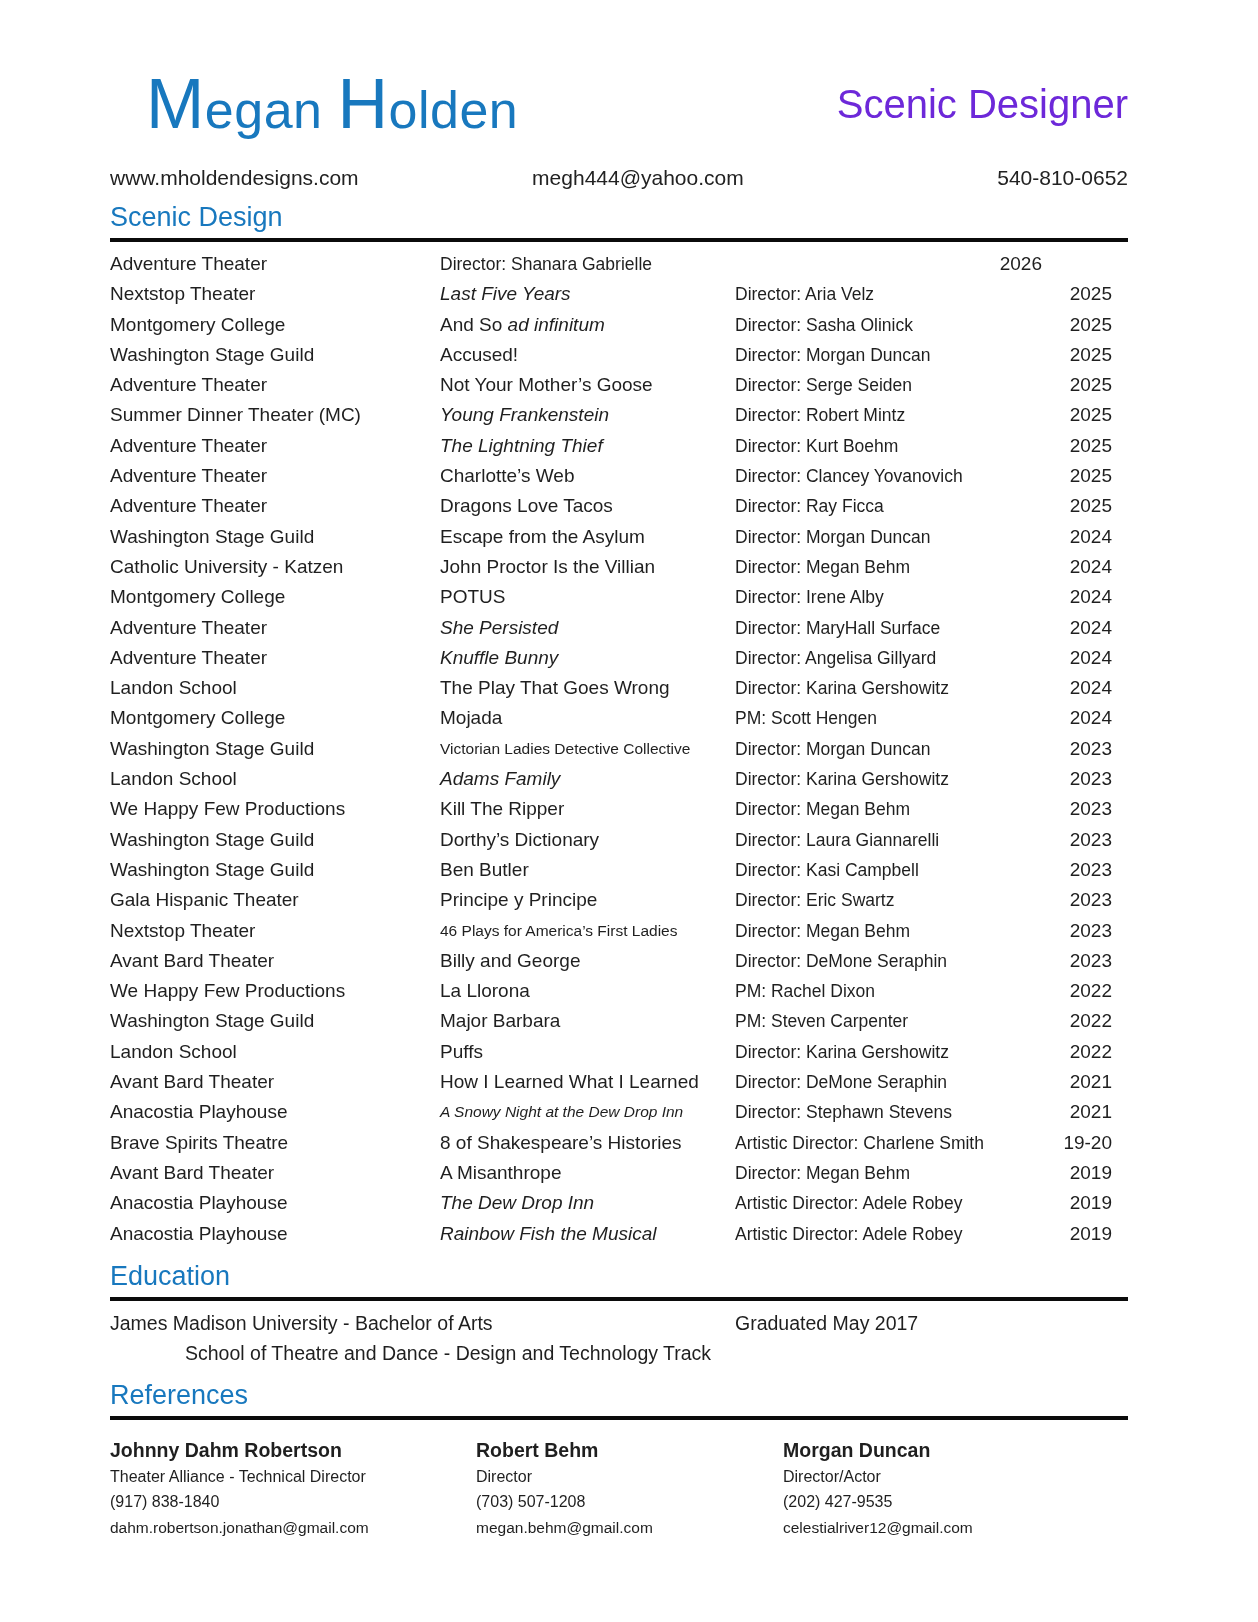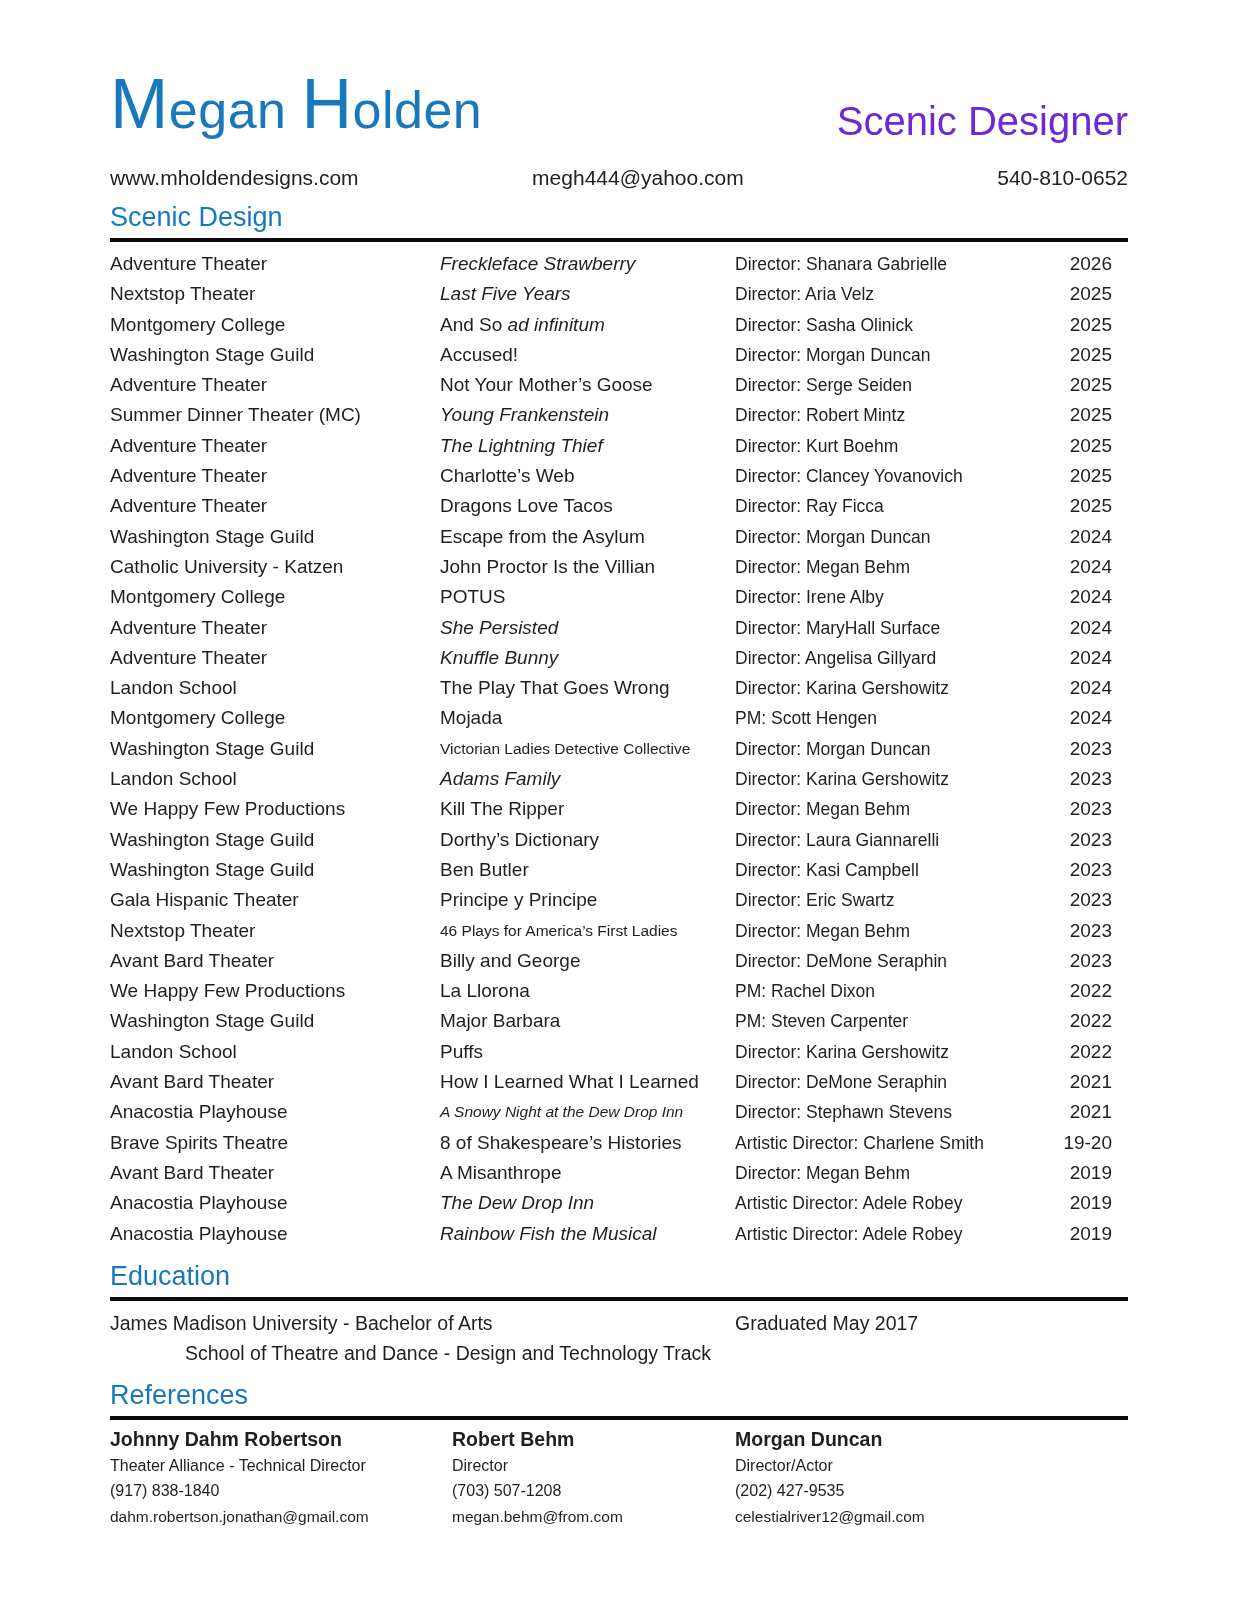--- a/index.html
+++ b/index.html
@@ -1,21 +1,21 @@
 <!DOCTYPE html>
 <html><head>
 <meta charset="utf-8">
 <style>
   * { margin:0; padding:0; box-sizing:border-box; }
   html,body { background:#ffffff; }
   body { font-family:"Liberation Sans", sans-serif; color:#1f1f1f; }
   .page { width:1258px; min-height:1622px; margin:0 auto; background:#fff; padding:64px 130px 40px 110px; }
 
   
-  .name-row { display:flex; justify-content:space-between; align-items:flex-end; }
+  .name-row { display:flex; justify-content:space-between; align-items:center;margin-left:36px; }
   .name { color:#1878be; font-weight:400; font-size:52px; letter-spacing:.5px; white-space:nowrap; }
   .name .cap { font-size:70px; }
   .job-title { font-size:40px; font-weight:500; color:#6d28d9; white-space:nowrap; }
   .contact-row { display:flex; justify-content:space-between; align-items:baseline; margin-top:22px; font-size:21px; color:#222; }
   .contact-row .mid { transform:translateX(-40px); }
 
   
   .section-heading { color:#1878be; font-size:27px; font-weight:500; margin-top:12px; }
   .rule { height:4px; background:#0b0b0b; margin-top:5px; }
 
@@ -27,21 +27,21 @@
   .show.small { font-size:15.5px; }
   .show em { font-style:italic; }
   .credit { font-size:17.5px; white-space:nowrap; }
   .year { font-size:19px; text-align:right; padding-right:16px; }
 
   
   .edu-row { display:grid; grid-template-columns:625px 1fr; margin-top:7px; line-height:30px; font-size:19.5px; font-weight:500; }
   .edu-detail { margin-left:75px; font-size:19.5px; line-height:30px; font-weight:400; }
 
   
-  .refs { display:grid; grid-template-columns:342px 283px 1fr; margin-top:6px; }
+  .refs { display:grid; grid-template-columns:342px 283px 1fr; margin-top:17px;gap:24px; }
   .ref-name { font-size:19.5px; font-weight:600; line-height:27px; }
   .ref-line { font-size:16px; line-height:25.5px; }
   .ref-email { font-size:15.5px; line-height:25.5px; }
 </style>
 </head>
 <body>
 
 <div class="page">
 
   <div class="name-row">
@@ -54,21 +54,20 @@
     <span class="mid">megh444@yahoo.com</span>
     <span>540-810-0652</span>
   </div>
 
   <h2 class="section-heading">Scenic Design</h2>
   <div class="rule"></div>
 
   <div class="credits">
     <div class="crow">
       <span class="venue">Adventure Theater</span>
-      <span class="show"><em>Freckleface Strawberry</em></span>
       <span class="credit">Director: Shanara Gabrielle</span>
       <span class="year">2026</span>
     </div>
 
     <div class="crow">
       <span class="venue">Nextstop Theater</span>
       <span class="show"><em>Last Five Years</em></span>
       <span class="credit">Director: Aria Velz</span>
       <span class="year">2025</span>
     </div>
@@ -307,21 +306,21 @@
     <div>
       <div class="ref-name">Johnny Dahm Robertson</div>
       <div class="ref-line">Theater Alliance - Technical Director</div>
       <div class="ref-line">(917) 838-1840</div>
       <div class="ref-email">dahm.robertson.jonathan@gmail.com</div>
     </div>
     <div>
       <div class="ref-name">Robert Behm</div>
       <div class="ref-line">Director</div>
       <div class="ref-line">(703) 507-1208</div>
-      <div class="ref-email">megan.behm@from.com</div>
+      <div class="ref-email">megan.behm@gmail.com</div>
     </div>
     <div>
       <div class="ref-name">Morgan Duncan</div>
       <div class="ref-line">Director/Actor</div>
       <div class="ref-line">(202) 427-9535</div>
       <div class="ref-email">celestialriver12@gmail.com</div>
     </div>
   </div>
 
 </div>

